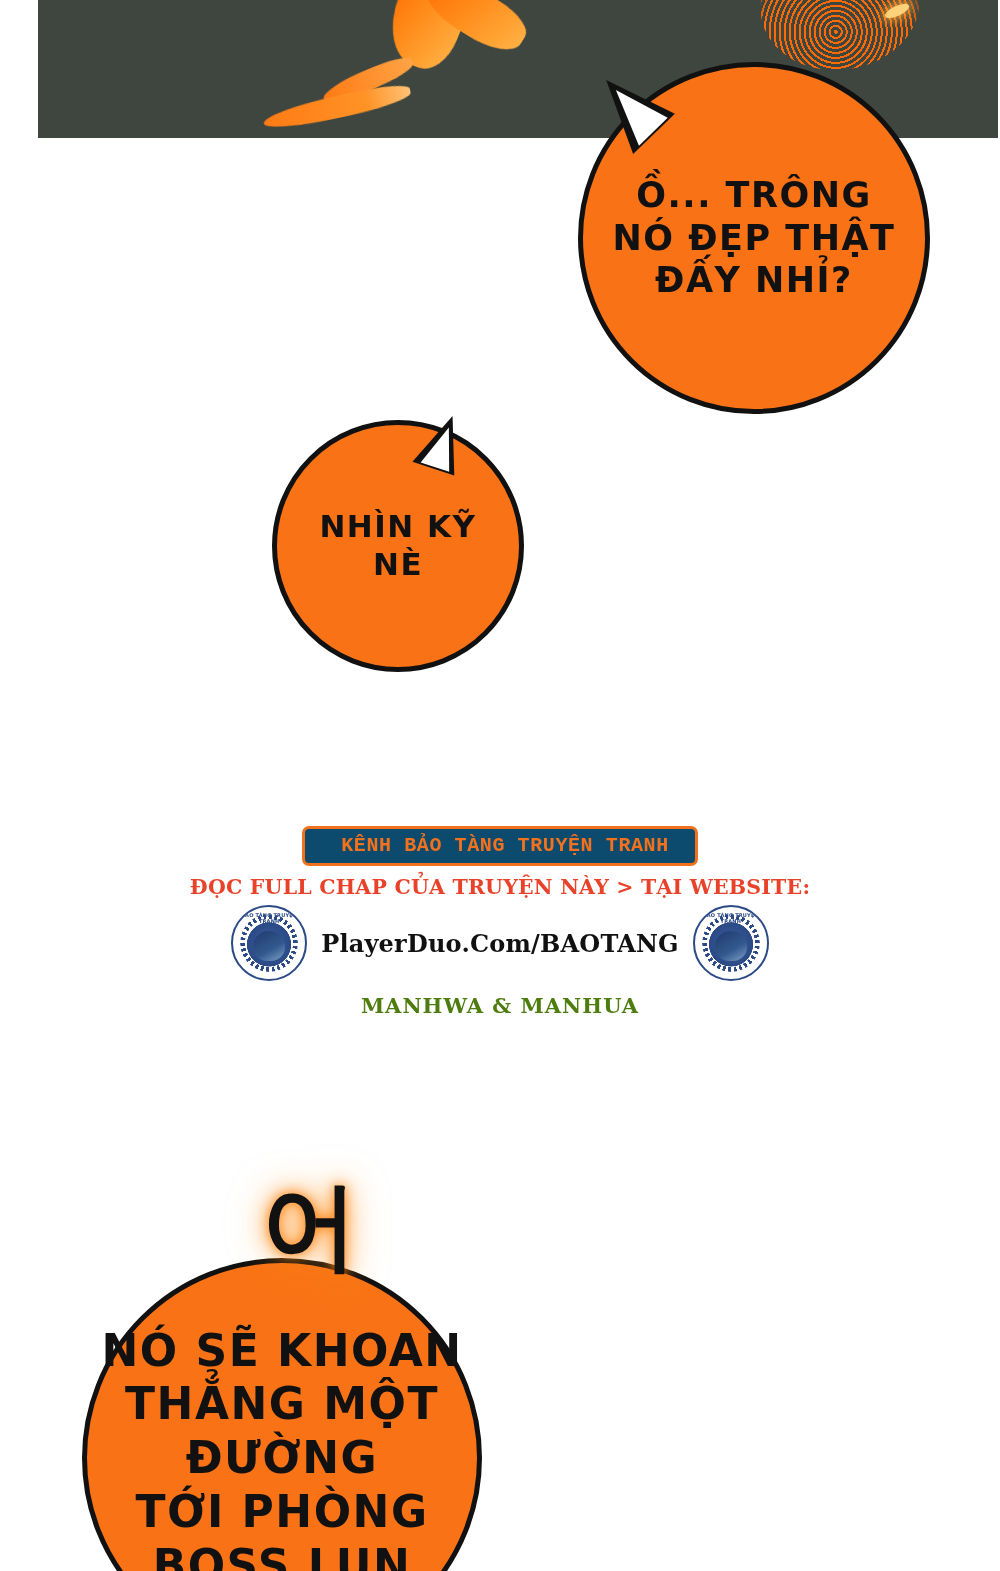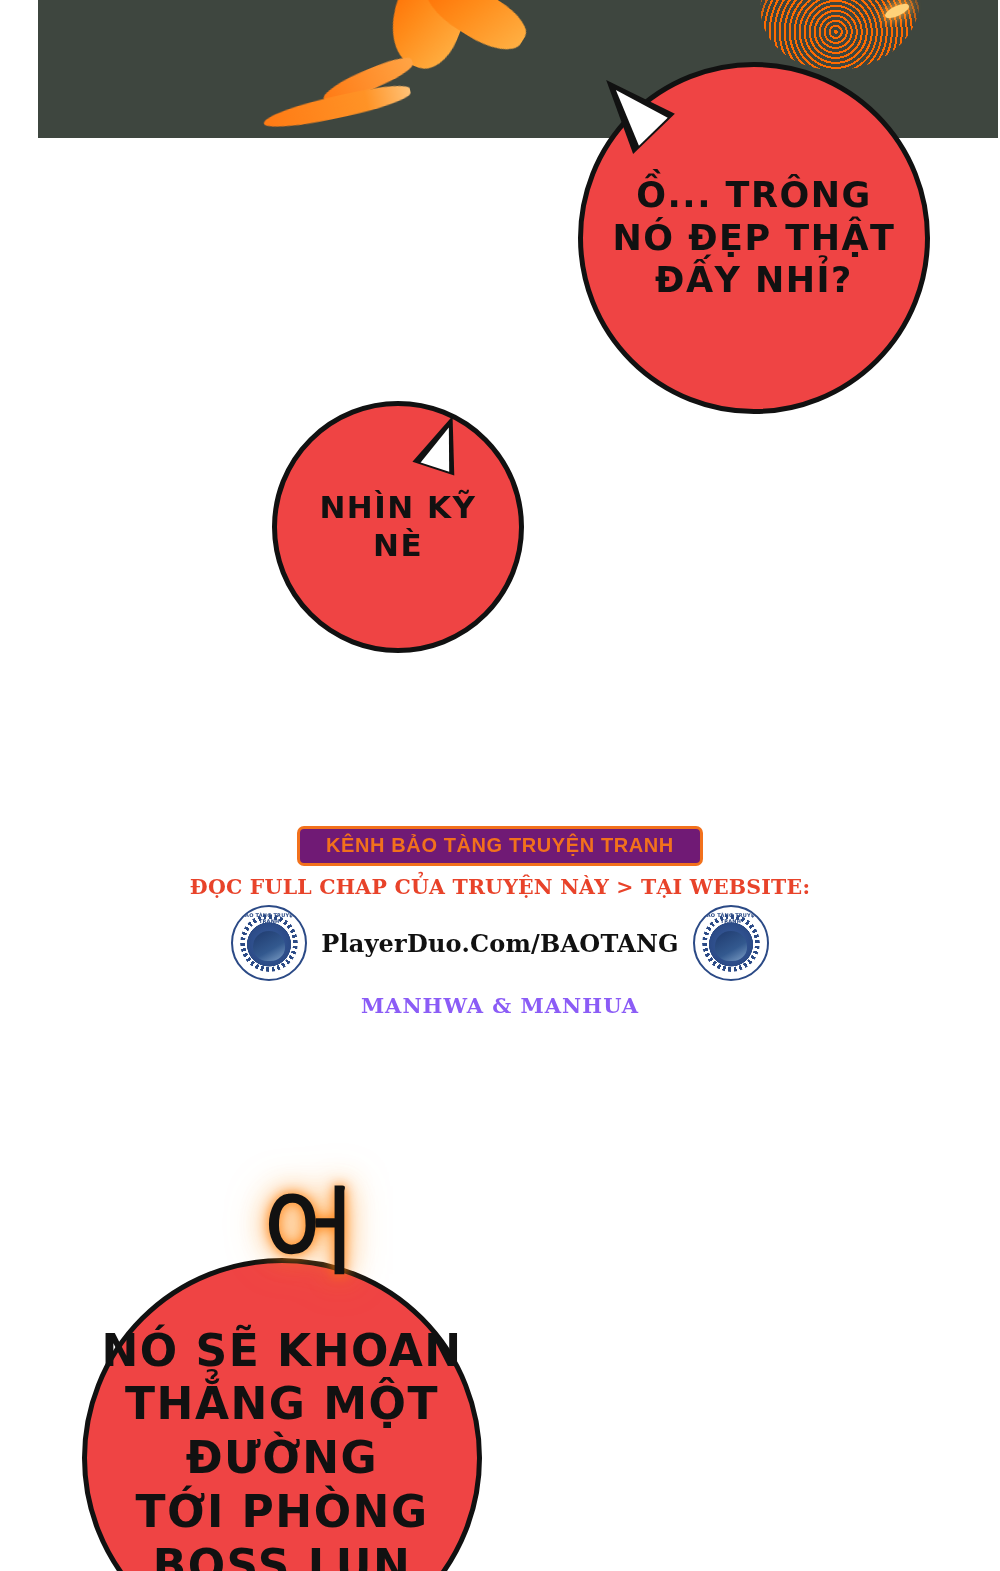--- a/index.html
+++ b/index.html
@@ -91,21 +91,21 @@
     width: 26px; height: 10px;
     background: #ffd27a;
     border-radius: 50%;
     transform: rotate(-25deg);
     box-shadow: 0 0 10px 3px rgba(255,170,60,.8);
   }
 
   
   .balloon {
     position: absolute;
-    background: #ef4444;
+    background: #f97316;
     border: 5px solid #111111;
     border-radius: 50%;
     box-sizing: border-box;
     display: flex;
     align-items: center;
     justify-content: center;
     text-align: center;
   }
   .balloon .txt {
     font-family: "DejaVu Sans", sans-serif;
@@ -138,21 +138,21 @@
     position: absolute;
     left: -22px; top: 14px;
     width: 0; height: 0;
     border-left: 22px solid transparent;
     border-right: 18px solid transparent;
     border-bottom: 56px solid #ffffff;
   }
 
   
   .balloon-2 {
-    left: 272px; top: 401px;
+    left: 272px; top: 420px;
     width: 252px; height: 252px;
   }
   .balloon-2 .txt { font-size: 31px; }
   .tail-2 {
     position: absolute;
     left: 420px; top: 414px;
     width: 0; height: 0;
     border-left: 24px solid transparent;
     border-right: 20px solid transparent;
     border-bottom: 56px solid #111111;
@@ -197,27 +197,27 @@
     position: absolute;
     left: 0;
     top: 826px;
     width: 1000px;
     text-align: center;
   }
   .promo-banner {
     display: inline-block;
     border: 3px solid #f2711c;
     border-radius: 7px;
-    padding: 5px 26px 6px 26px;
+    padding: 5px 26px 6px 36px;
     color: #f2711c;
-    font-family: Liberation Sans, sans-serif;
+    font-family: Liberation Mono, monospace;
     font-weight: 700;
     font-size: 20px;
     letter-spacing: .6px;
-    background: #701a75;
+    background: #0c4a6e;
   }
   .promo-sub {
     margin-top: 9px;
     color: #e8432a;
     font-family: "DejaVu Serif", serif;
     font-weight: 700;
     font-size: 20.5px;
     letter-spacing: .2px;
   }
   .promo-rows {
@@ -236,21 +236,21 @@
   .promo-link {
     color: #111111;
     font-family: "DejaVu Serif", serif;
     font-weight: 700;
     font-size: 24px;
     letter-spacing: .2px;
     text-decoration: none;
   }
   .promo-foot {
     margin-top: 12px;
-    color: #8b5cf6;
+    color: #4d7c0f;
     font-family: "DejaVu Serif", serif;
     font-weight: 700;
     font-size: 21px;
     letter-spacing: 1px;
   }
   .seal {
     width: 72px; height: 72px;
     border-radius: 50%;
     position: relative;
     background:

